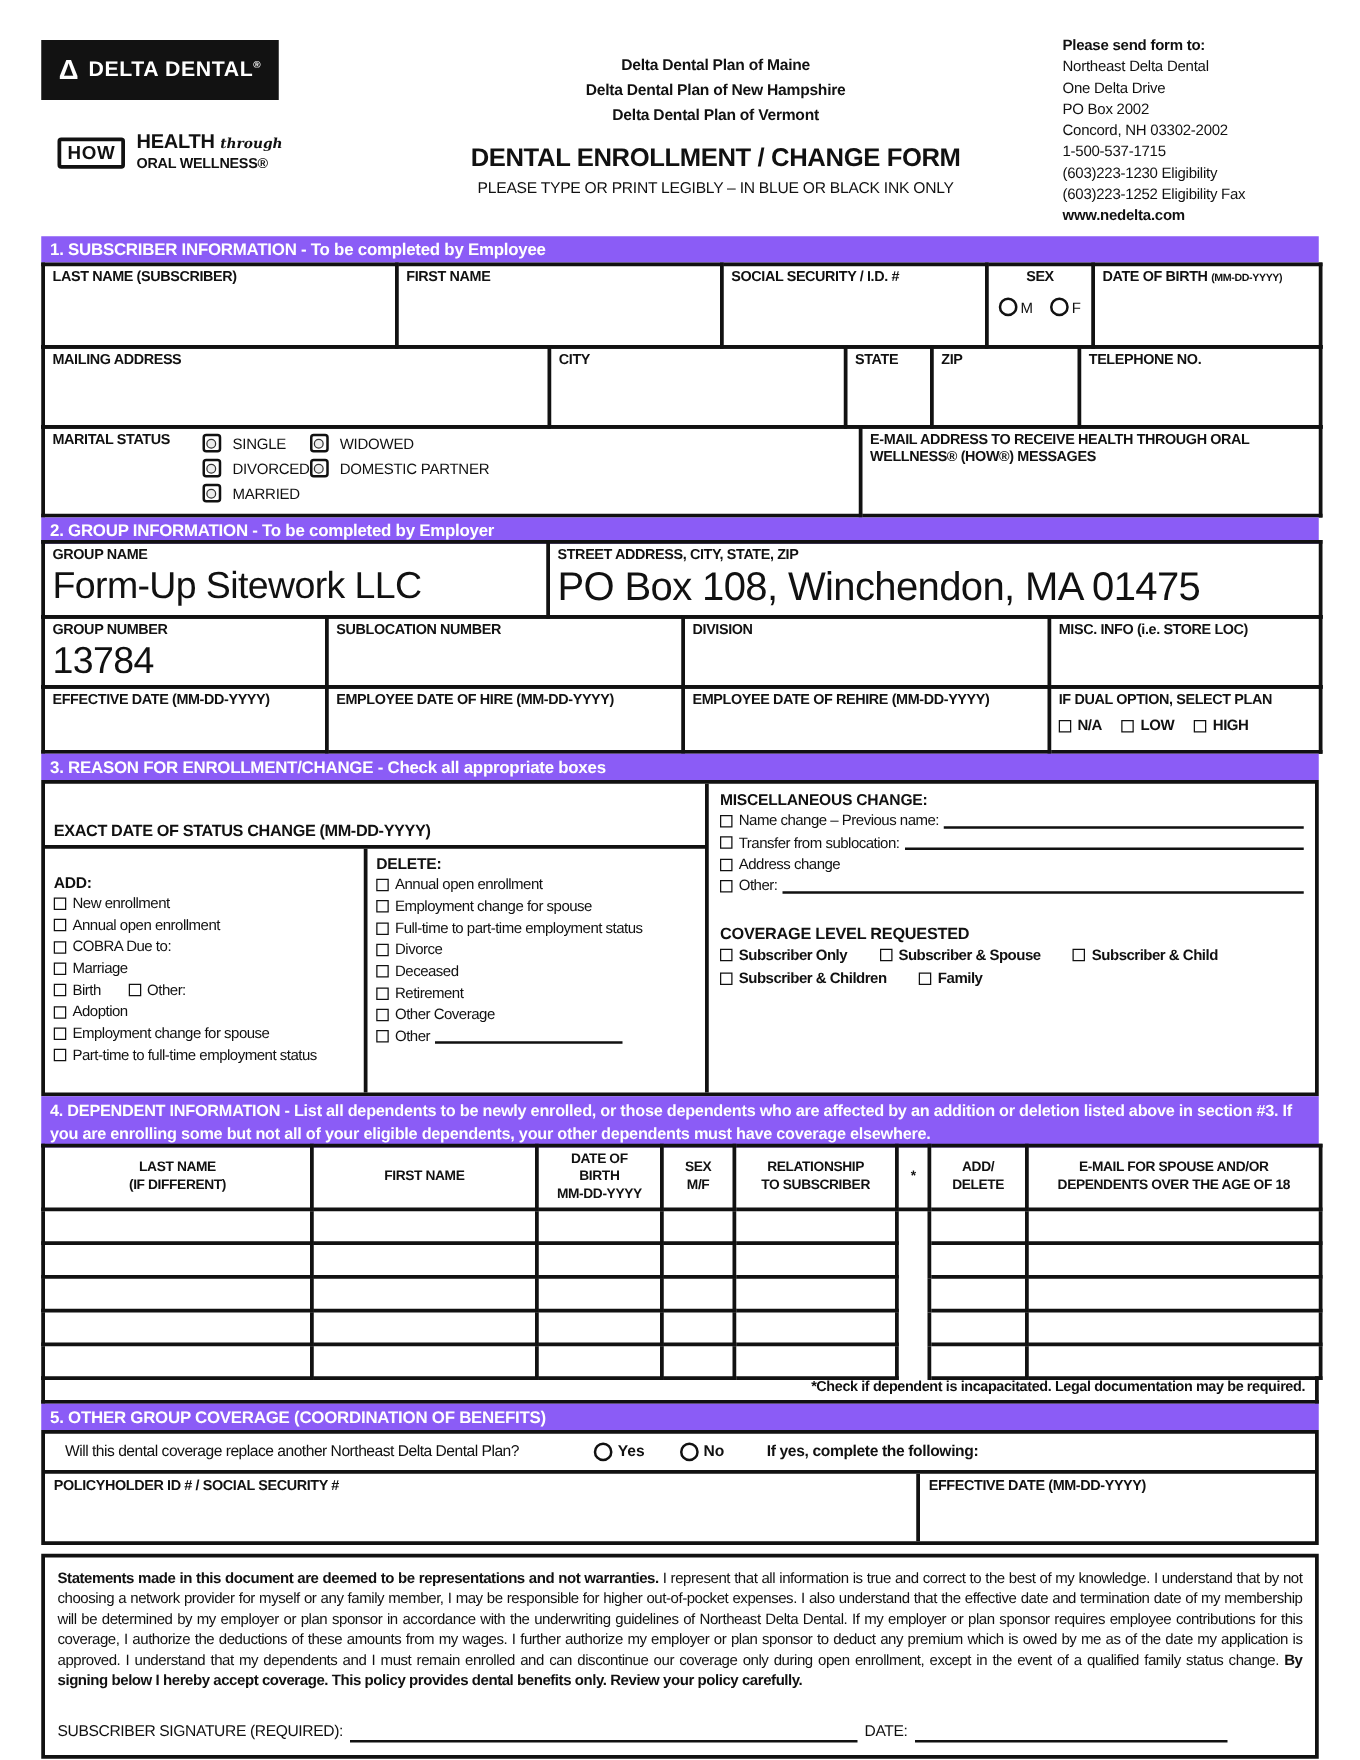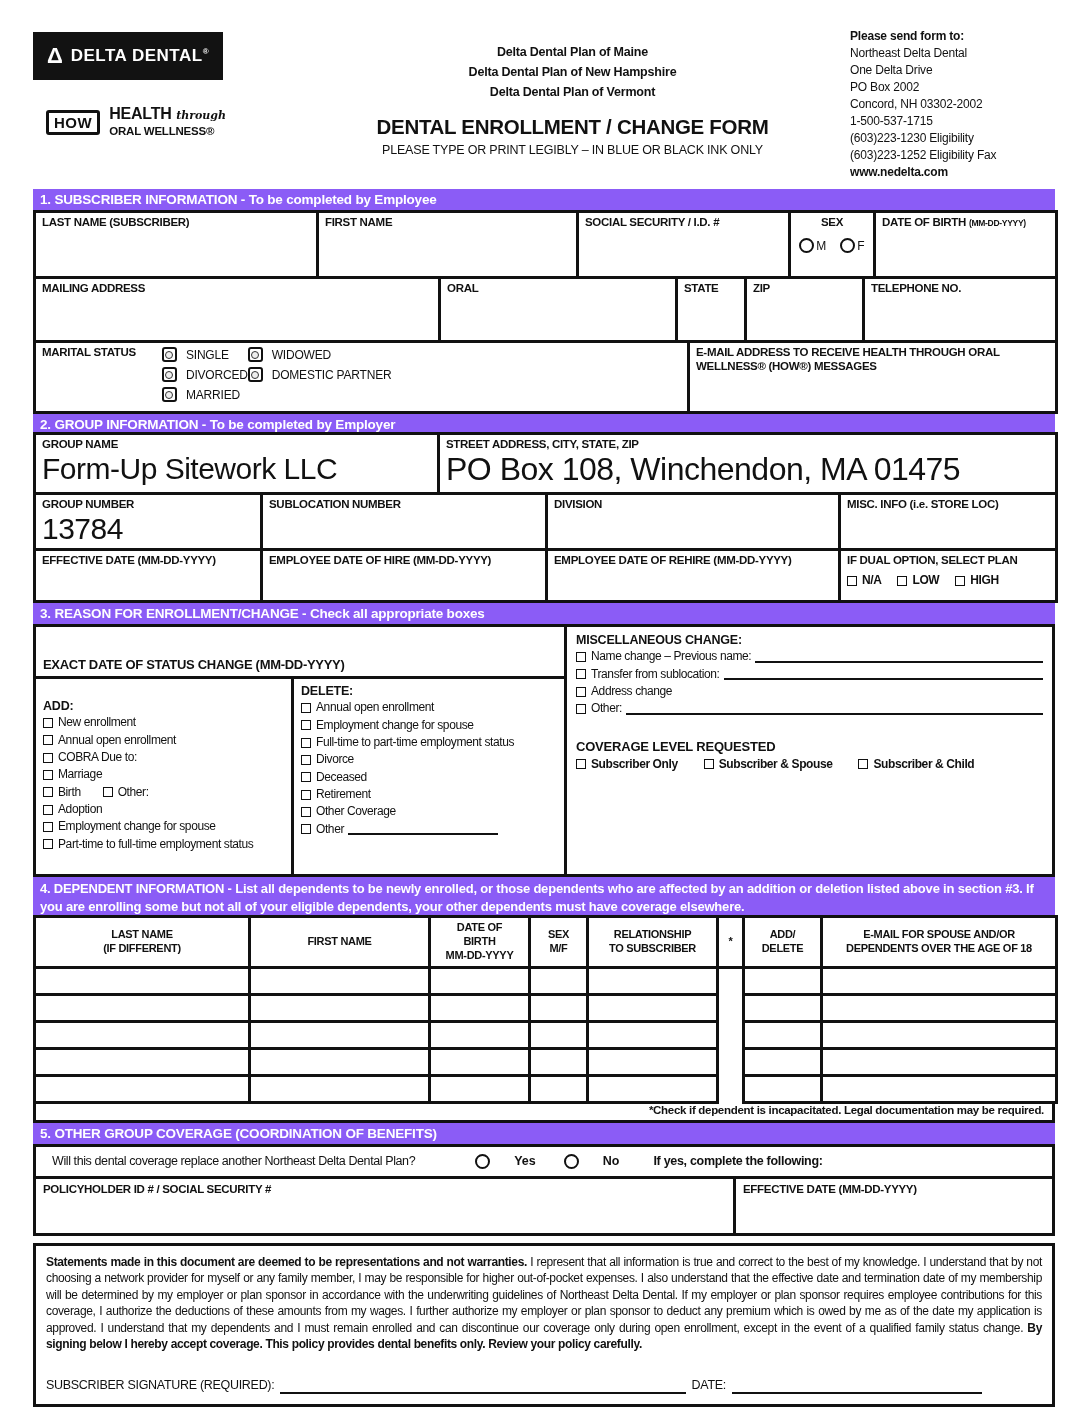--- a/index.html
+++ b/index.html
@@ -89,21 +89,21 @@
     white-space:pre-line; text-align:center; vertical-align:middle; padding:3px 2px; line-height:1.25;}
   .dep td { height:27px; }
   .dep td.star { border-top:none; border-bottom:none; }
   .depfoot { border:3px solid #111; border-top:none; text-align:right; font-weight:bold;
     font-size:11.5px; letter-spacing:-0.3px; padding:3px 8px 4px 8px; margin-top:-3px;}
 
   
   .s5wrap { border:3px solid #111; }
   .s5q { border-bottom:3px solid #111; padding:7px 16px; display:flex; align-items:center; }
   .s5q .qtxt { font-size:12.5px; letter-spacing:-0.4px; }
-  .s5q .ropt { display:flex; align-items:center; gap:24px; font-size:12.5px; font-weight:bold;}
+  .s5q .ropt { display:flex; align-items:center; gap:4px; font-size:12.5px; font-weight:bold;}
   .s5q .ifyes { font-weight:bold; font-size:12.5px; letter-spacing:-0.3px;}
   .s5row { display:grid; grid-template-columns:700px 1fr; }
   .s5c1 { border-right:3px solid #111; padding:4px 7px; height:54px; }
   .s5c2 { padding:4px 7px; }
 
   
   .stmt { border:3px solid #111; margin-top:7px; padding:8px 10px 10px 10px;
     font-size:12px; line-height:1.38; text-align:justify; letter-spacing:-0.35px;}
   .stmt .b { font-weight:bold; }
   .sigrow { display:flex; align-items:flex-end; margin-top:24px; font-size:12.5px;
@@ -203,21 +203,21 @@
         <col style="width:69px">
         <col style="width:118px">
         <col style="width:193px">
       </colgroup>
     <tbody>
         <tr style="height:64px;">
       <td>
             <div class="lbl">MAILING ADDRESS</div>
           </td>
       <td>
-            <div class="lbl">ORAL</div>
+            <div class="lbl">CITY</div>
           </td>
       <td>
             <div class="lbl">STATE</div>
           </td>
       <td>
             <div class="lbl">ZIP</div>
           </td>
       <td>
             <div class="lbl">TELEPHONE NO.</div>
           </td>
@@ -468,20 +468,30 @@
               <span class="cb"></span>
               <span>Subscriber Only</span>
             </span>
           <span class="ckitem">
               <span class="cb"></span>
               <span>Subscriber &amp; Spouse</span>
             </span>
           <span class="ckitem">
               <span class="cb"></span>
               <span>Subscriber &amp; Child</span>
+            </span>
+        </div>
+        <div class="cvgrow">
+          <span class="ckitem">
+              <span class="cb"></span>
+              <span>Subscriber &amp; Children</span>
+            </span>
+          <span class="ckitem">
+              <span class="cb"></span>
+              <span>Family</span>
             </span>
         </div>
       </div>
     </div>
   </div>
 
   <div class="bar bar2" style="width:100%;">4. DEPENDENT INFORMATION -  List all dependents to be newly enrolled, or those dependents who are affected by an addition or deletion listed above in section #3. If you are enrolling some but not all of your eligible dependents, your other dependents must have coverage elsewhere.</div>
 
   <table class="ft dep">
     <colgroup>

